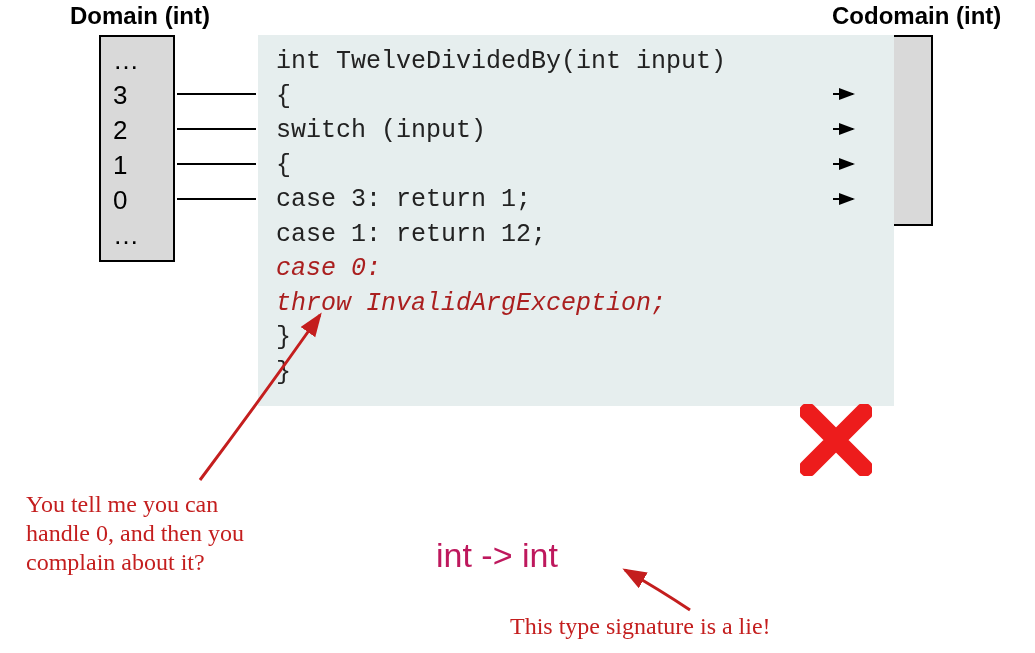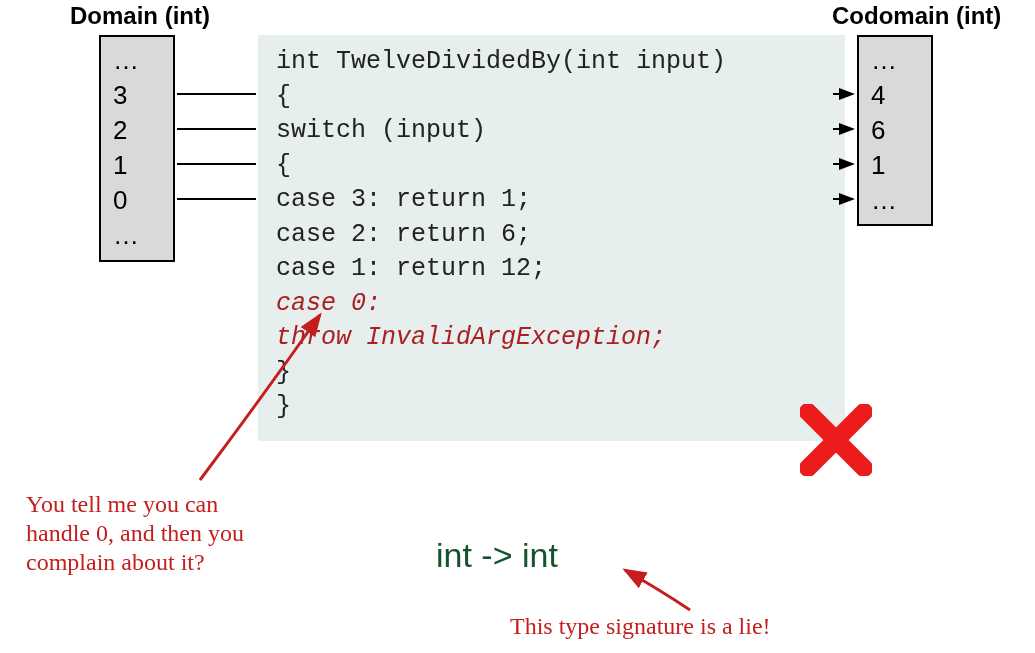--- a/index.html
+++ b/index.html
@@ -26,36 +26,36 @@
       font-family: 'Segoe UI', Arial, sans-serif;
       font-size: 26px;
       line-height: 1.35;
     }
     .domain-box { left: 99px; top: 35px; width: 76px; }
     .codomain-box { left: 857px; top: 35px; width: 76px; }
     .code-box {
       position: absolute;
       left: 258px;
       top: 35px;
-      width: 587px;
+      width: 636px;
       background: #e6eeee;
       padding: 10px 18px 16px 18px;
       font-family: Consolas, 'Courier New', monospace;
       font-size: 25px;
       line-height: 1.38;
       color: #222;
     }
     .code-red { color: #aa1f1f; font-style: italic; }
     .type-sig {
       position: absolute;
       left: 436px;
       top: 536px;
       font-size: 34px;
       font-family: 'Segoe UI', Arial, sans-serif;
-      color: #14532d;
+      color: #be185d;
     }
     .annotation {
       position: absolute;
       font-family: 'Comic Sans MS', 'Segoe Script', cursive;
       color: #c41e1e;
       font-size: 24px;
       line-height: 1.2;
       text-align: left;
     }
     .annotation-left { left: 26px; top: 490px; width: 260px; }
@@ -97,21 +97,20 @@
   <div>1</div>
   <div>…</div>
 </div>
 
 <div class="code-box">
   <div>int TwelveDividedBy(int input)</div>
   <div>{</div>
   <div>   switch (input)</div>
   <div>   {</div>
   <div>   case 3: return 1;</div>
-  <div>   case 2: return 6;</div>
   <div>   case 1: return 12;</div>
   <div class="code-red">   case 0:</div>
   <div class="code-red">    throw InvalidArgException;</div>
   <div>   }</div>
   <div>}</div>
 </div>
 
 <div class="type-sig">int -&gt; int</div>
 
 <div class="annotation annotation-left">You tell me you can handle 0, and then you complain about it?</div>

